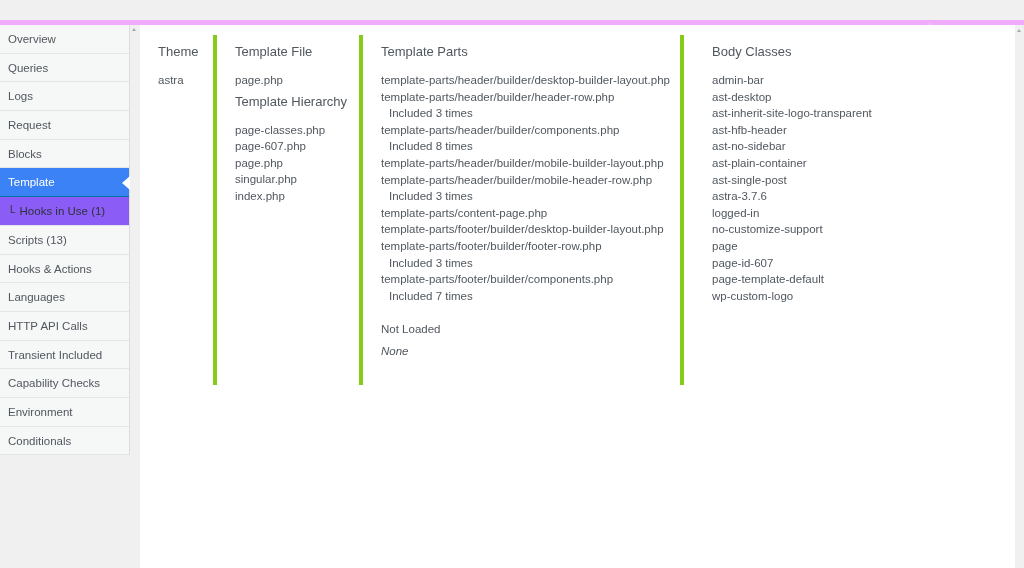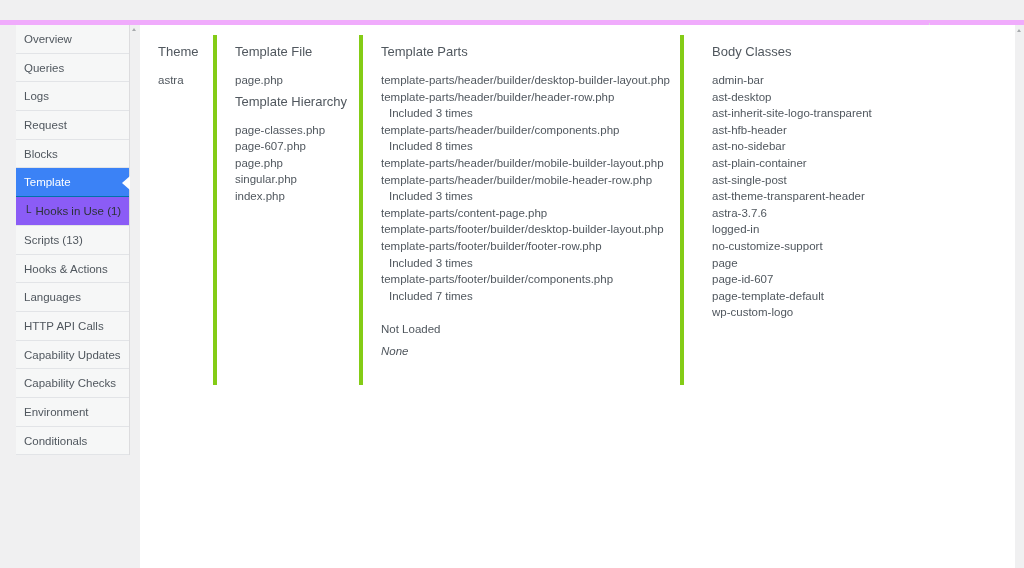--- a/index.html
+++ b/index.html
@@ -4,21 +4,21 @@
 <style>
   * { box-sizing: border-box; margin: 0; padding: 0; }
   html, body { width: 1024px; height: 568px; overflow: hidden; background: #f0f0f1; }
   body { font-family: "Liberation Sans", "DejaVu Sans", sans-serif; color: #50575e; font-size: 11.5px; position: relative; }
 
   .titlebar { position: absolute; left: 0; top: 0; width: 1024px; height: 25px; background: #f0abfc; border-bottom: 1px solid #dcdcde; margin-top: 20px; }
   .titlebar .title { position: absolute; left: 8px; top: 6px; font-size: 12px; color: #50575e; }
   .titlebar .sep { position: absolute; left: 929px; top: 3px; width: 1px; height: 18px; background: #dcdcde; }
   .tb-btn { position: absolute; top: 2px; width: 22px; height: 20px; display: flex; align-items: center; justify-content: center; color: #50575e; cursor: pointer; }
 
-  .sidebar { position: absolute; left: 0; top: 25px; width: 130px; height: 543px; background: #f0f0f1; padding-left: 16px; }
+  .sidebar { position: absolute; left: 0; top: 25px; width: 130px; height: 543px; background: #f0f0f1; }
   .nav { list-style: none; border-right: 1px solid #dcdcde; background: #f6f7f7; }
   .nav li { position: relative; height: 28.7px; line-height: 28px; padding-left: 8px; font-size: 11.5px; color: #50575e; border-bottom: 1px solid #e2e4e7; cursor: pointer; white-space: nowrap; }
   .nav li.active { background: #3b82f6; color: #fff; border-bottom-color: #0073aa; }
   .nav li.active::after { content: ""; position: absolute; right: -1px; top: 8px; border-style: solid; border-width: 7px 8px 7px 0; border-color: transparent #ffffff transparent transparent; }
   .nav li.child { background: #8b5cf6; color: #2c3338; padding-left: 10px; }
   .nav li.child .lmark { font-size: 10px; margin-right: 4px; position: relative; top: -2px; }
 
   .gutter { position: absolute; left: 130px; top: 25px; width: 10px; height: 543px; background: #f0f0f1; }
   .gutter .up { position: absolute; left: 2px; top: 3px; width: 0; height: 0; border-style: solid; border-width: 0 2.5px 3px 2.5px; border-color: transparent transparent #a7aaad transparent; }
 
@@ -70,21 +70,21 @@
     <li>Request</li>
     <li>Blocks</li>
     <li class="active">Template</li>
     <li class="child">
       <span class="lmark">L</span><span>Hooks in Use (1)</span>
     </li>
     <li>Scripts (13)</li>
     <li>Hooks &amp; Actions</li>
     <li>Languages</li>
     <li>HTTP API Calls</li>
-    <li>Capability Updates</li>
+    <li>Transient Included</li>
     <li>Capability Checks</li>
     <li>Environment</li>
     <li>Conditionals</li>
   </ul>
 </div>
 
 <div class="gutter">
   <span class="up"></span>
 </div>
 
@@ -128,21 +128,20 @@
 
   <div class="col c-body">
     <h3>Body Classes</h3>
     <div class="val">admin-bar</div>
     <div class="val">ast-desktop</div>
     <div class="val">ast-inherit-site-logo-transparent</div>
     <div class="val">ast-hfb-header</div>
     <div class="val">ast-no-sidebar</div>
     <div class="val">ast-plain-container</div>
     <div class="val">ast-single-post</div>
-    <div class="val">ast-theme-transparent-header</div>
     <div class="val">astra-3.7.6</div>
     <div class="val">logged-in</div>
     <div class="val">no-customize-support</div>
     <div class="val">page</div>
     <div class="val">page-id-607</div>
     <div class="val">page-template-default</div>
     <div class="val">wp-custom-logo</div>
   </div>
 </div>
 

